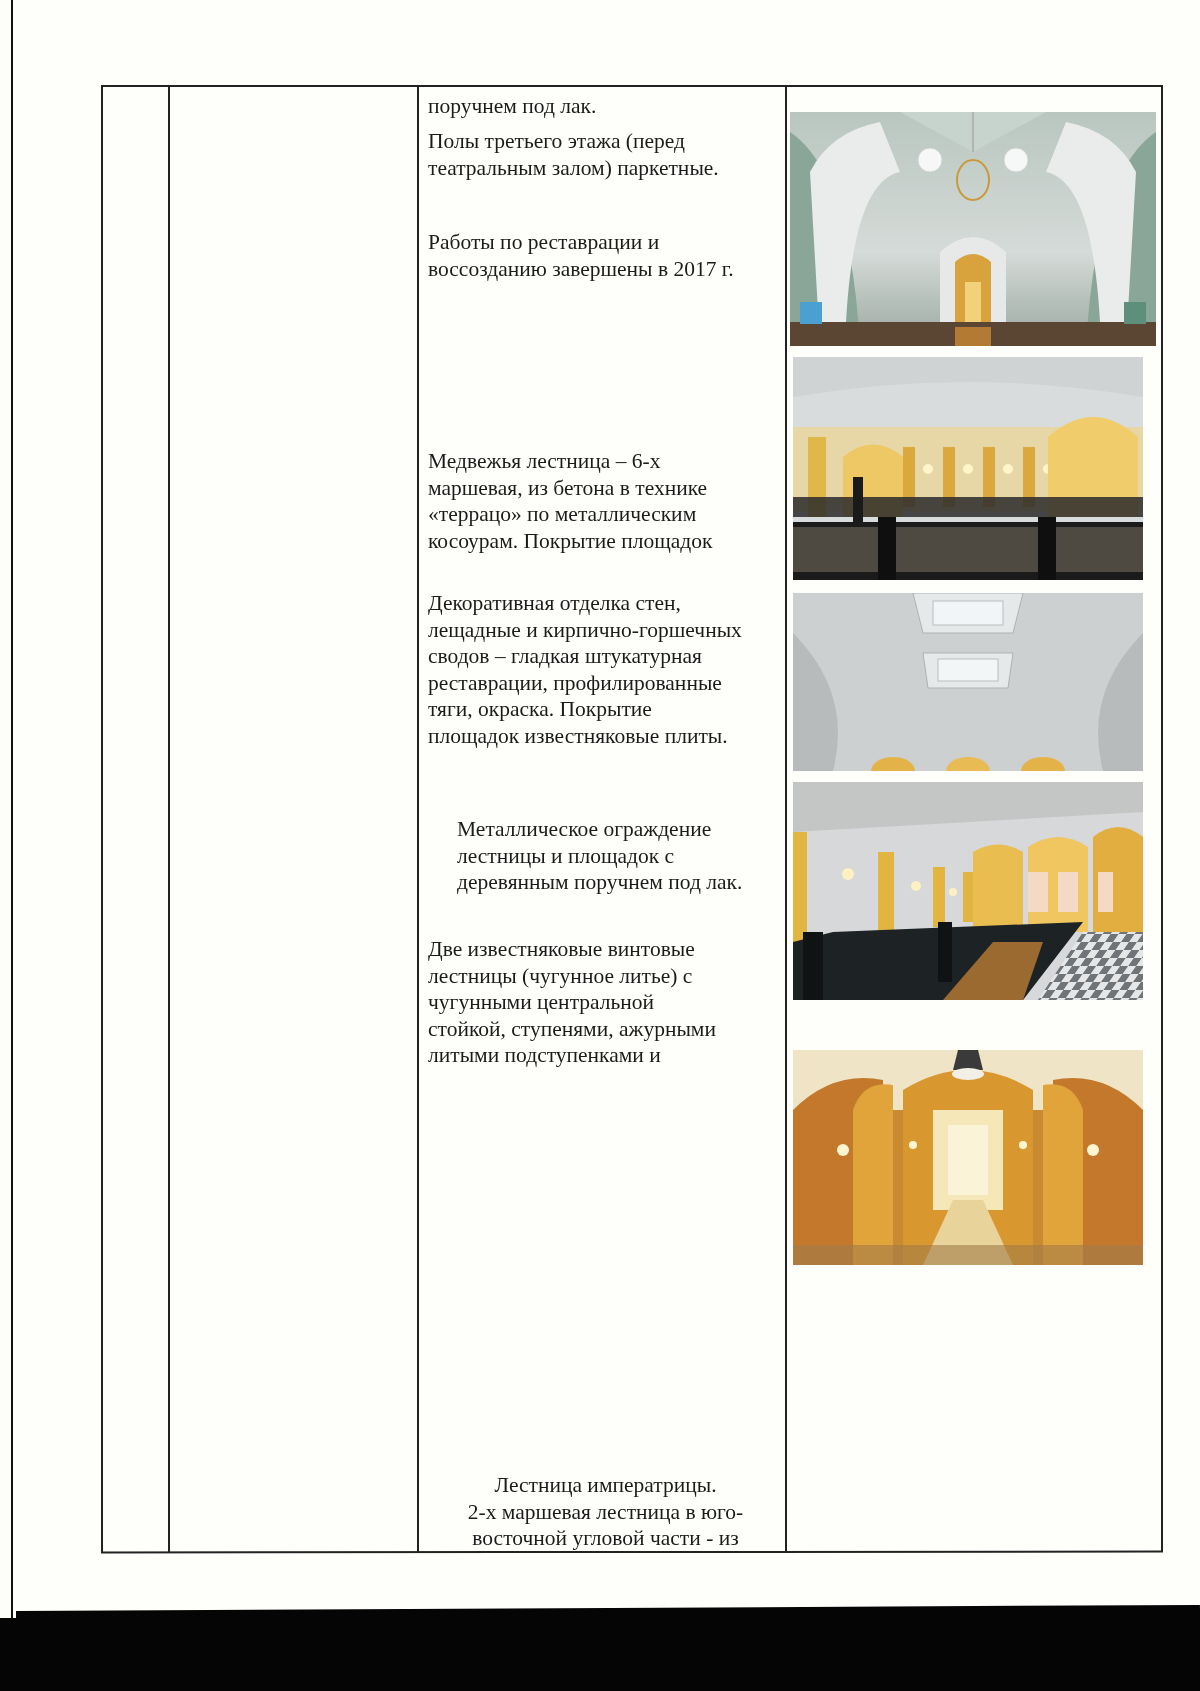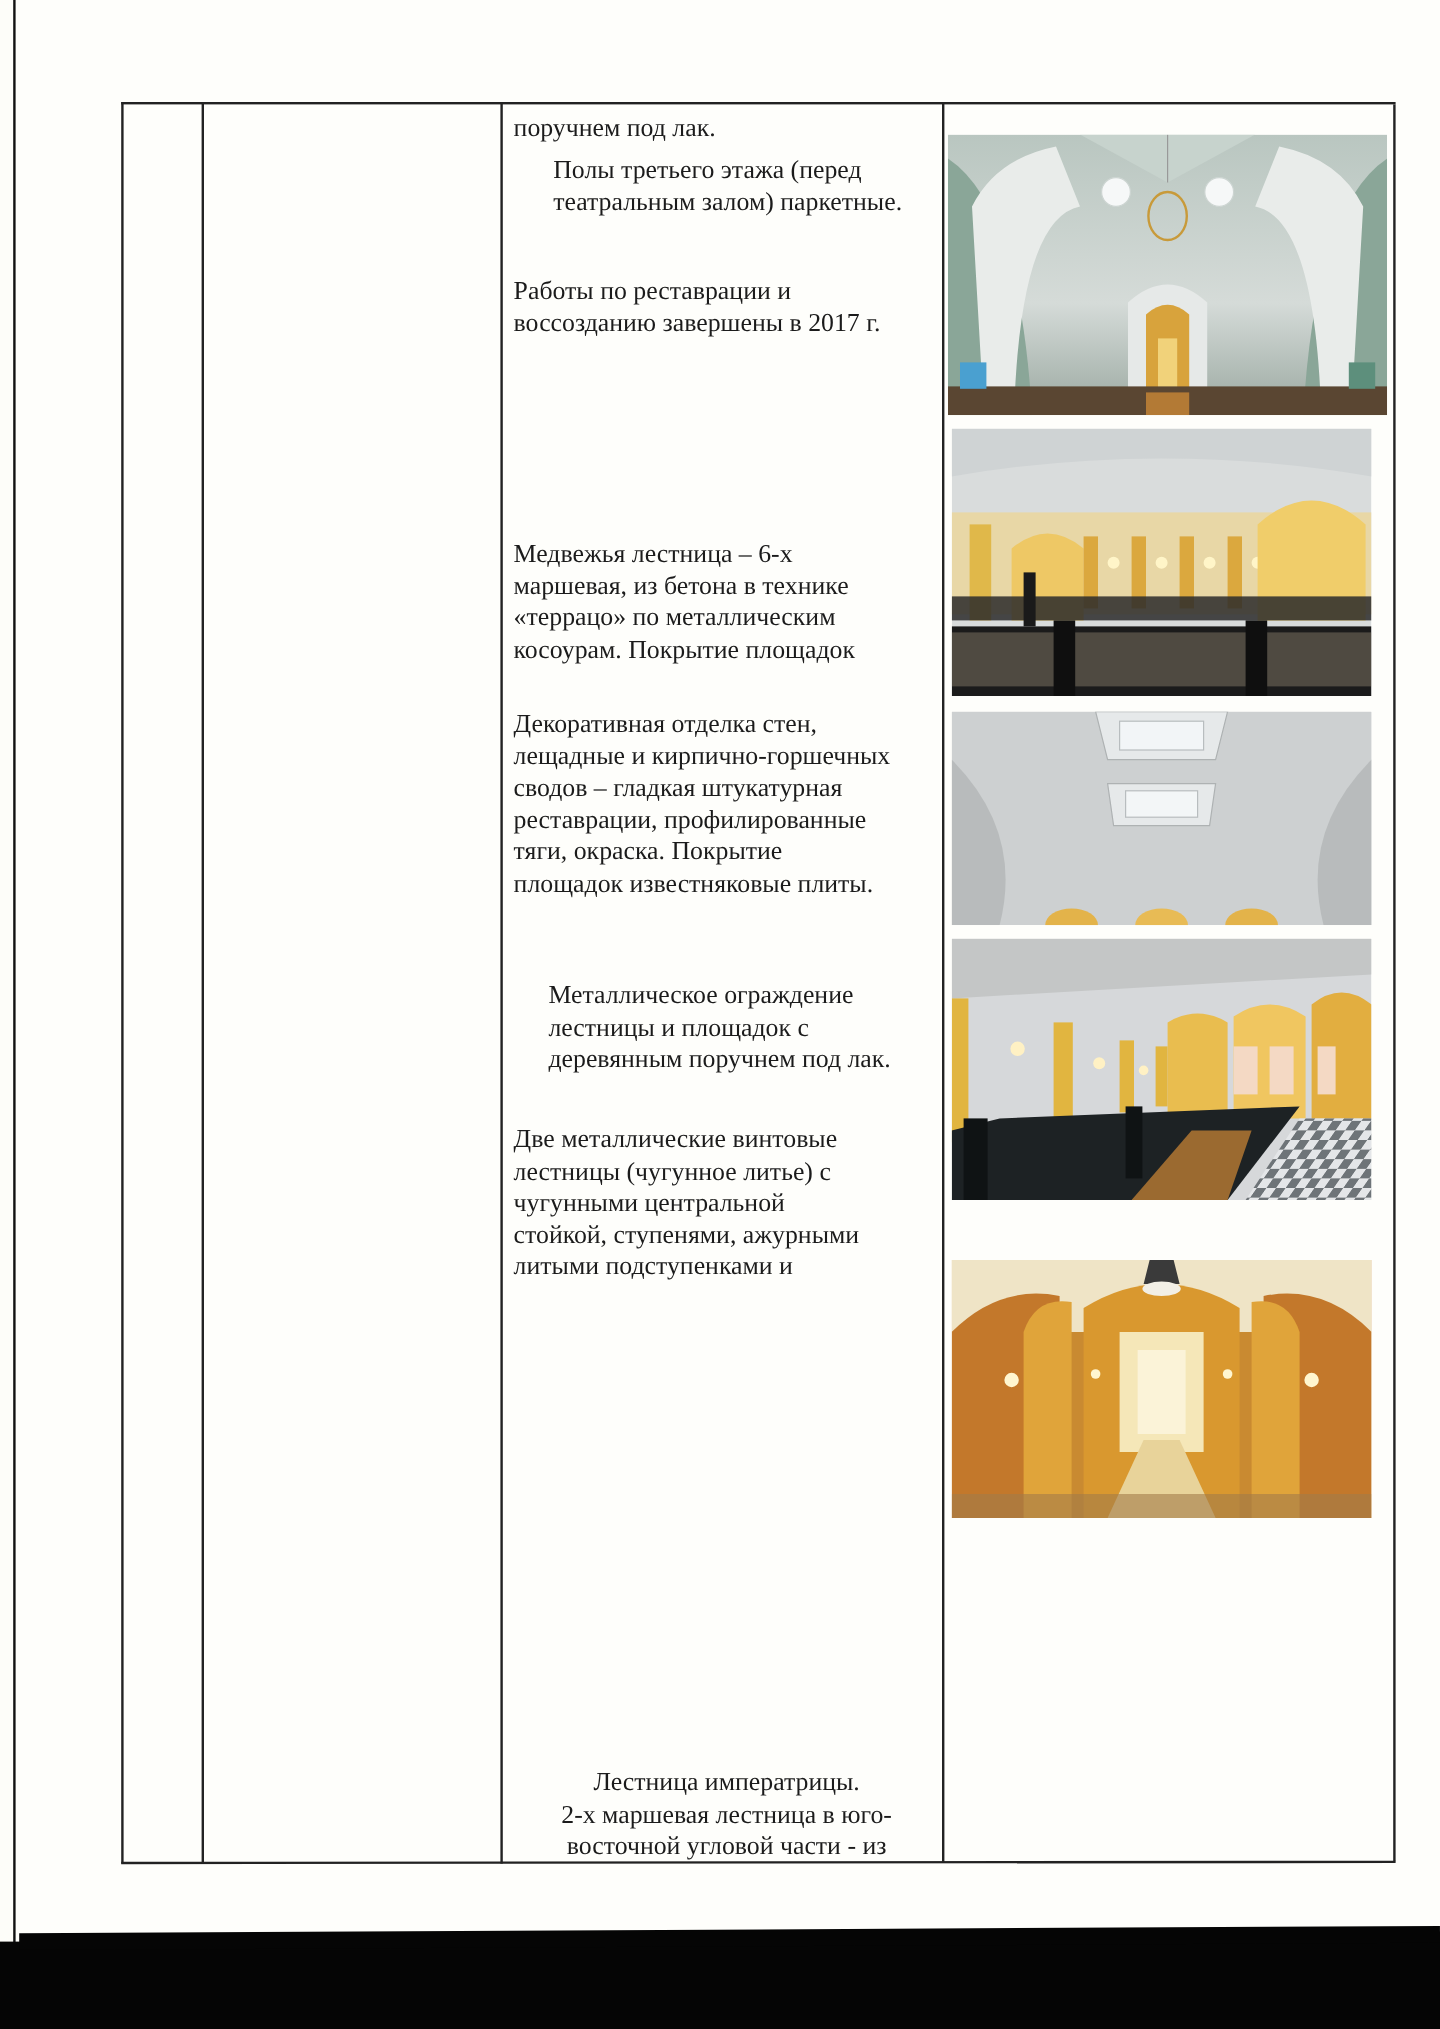--- a/index.html
+++ b/index.html
@@ -44,21 +44,21 @@
   <div class="tline" style="left:168px; top:85px; width:2px; height:1468px;"></div>
   <div class="tline" style="left:417px; top:85px; width:2px; height:1468px;"></div>
   <div class="tline" style="left:785px; top:86px; width:2px; height:1466px;"></div>
   <div class="tline" style="left:1161px; top:87px; width:2px; height:1464px;"></div>
 </div>
 
 <div class="cell-text" style="top:93px;">
   <p>поручнем под лак.</p>
 </div>
 
-<div class="cell-text" style="top:128px;margin-left:33px;">
+<div class="cell-text" style="top:128px;">
   <p>Полы третьего этажа (перед</p>
   <p>театральным залом) паркетные.</p>
 </div>
 
 <div class="cell-text" style="top:229px;">
   <p>Работы по реставрации и</p>
   <p>воссозданию завершены в 2017 г.</p>
 </div>
 
 <div class="cell-text" style="top:448px;">
@@ -77,21 +77,21 @@
   <p>площадок известняковые плиты.</p>
 </div>
 
 <div class="cell-text" style="top:816px;margin-left:29px;">
   <p>Металлическое ограждение</p>
   <p>лестницы и площадок с</p>
   <p>деревянным поручнем под лак.</p>
 </div>
 
 <div class="cell-text" style="top:936px;">
-  <p>Две металлические винтовые</p>
+  <p>Две известняковые винтовые</p>
   <p>лестницы (чугунное литье) с</p>
   <p>чугунными центральной</p>
   <p>стойкой, ступенями, ажурными</p>
   <p>литыми подступенками и</p>
 </div>
 
 <div class="cell-text" style="top:1472px;text-align:center;">
   <p>Лестница императрицы.</p>
   <p>2-х маршевая лестница в юго-</p>
   <p>восточной угловой части - из</p>

